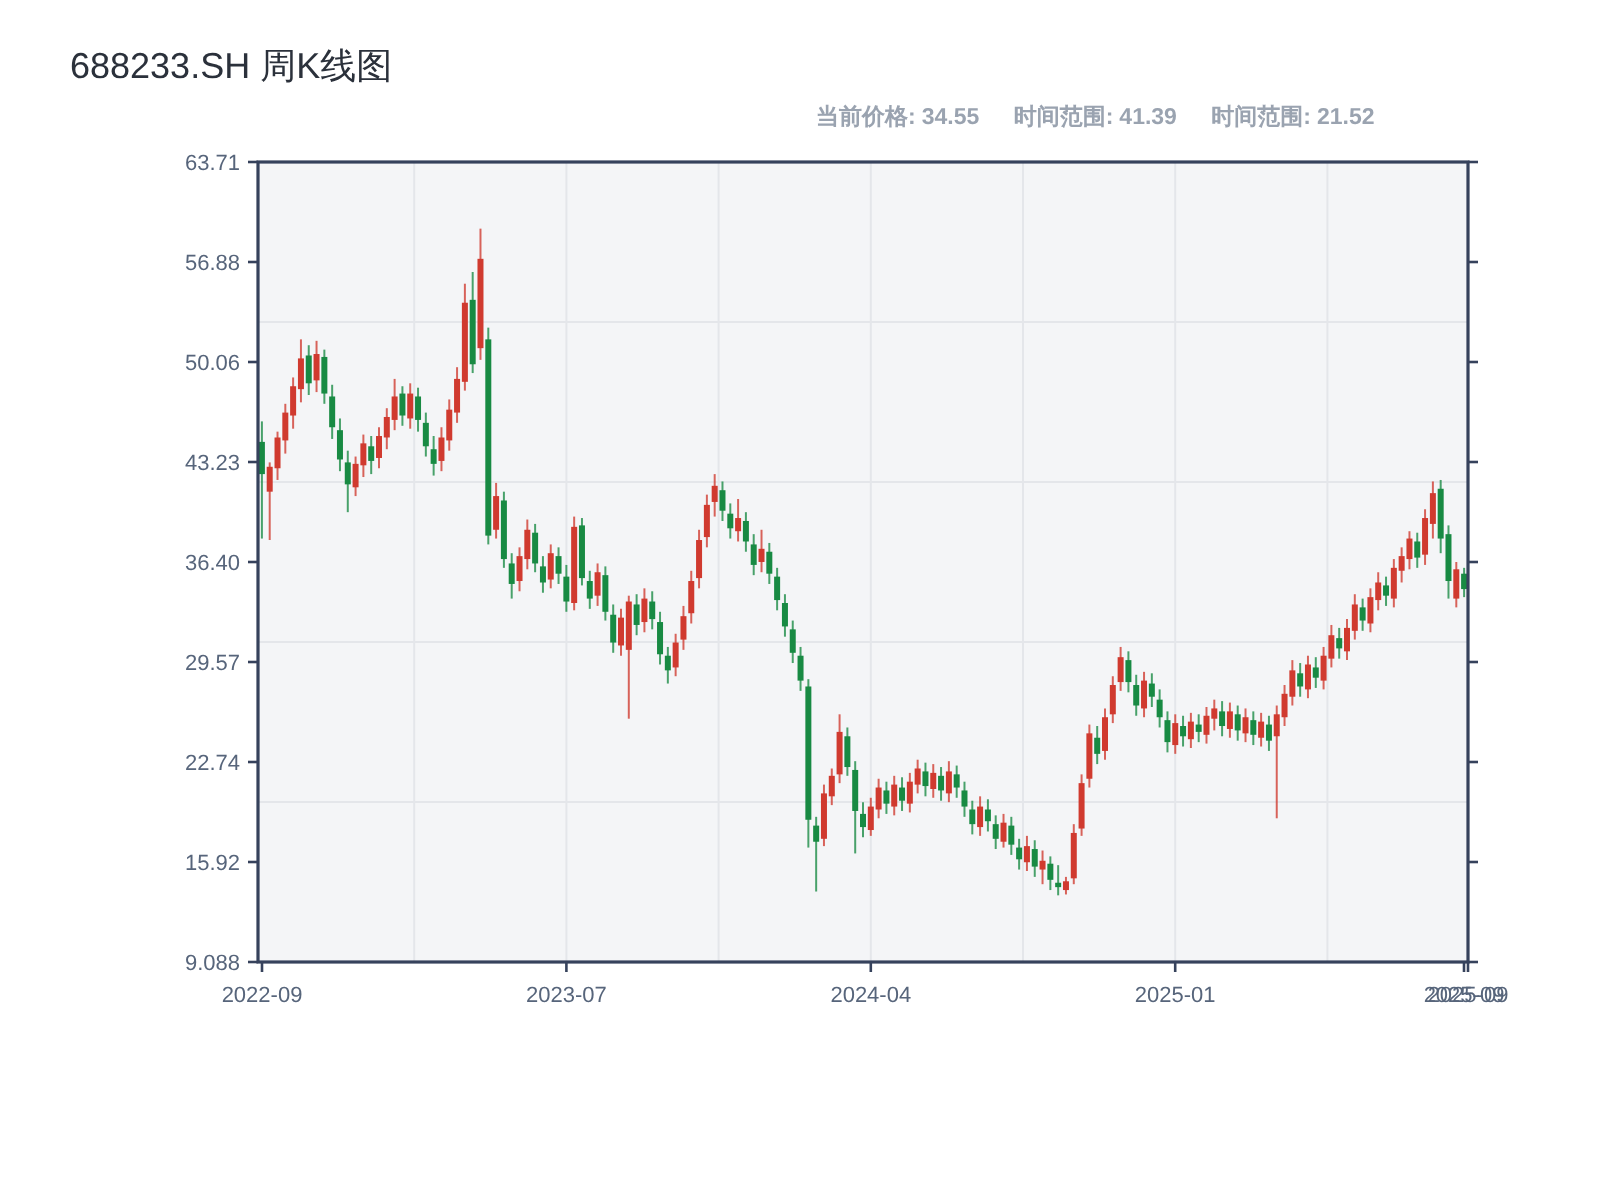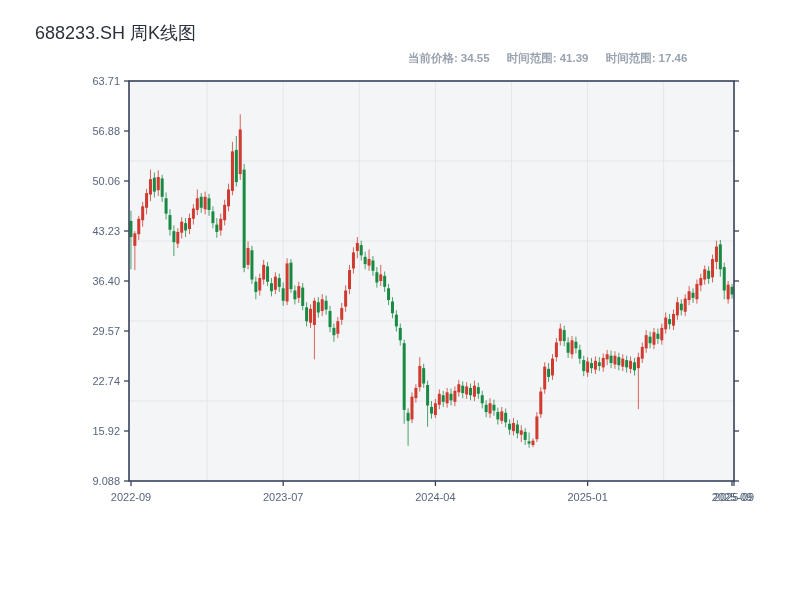--- a/index.html
+++ b/index.html
@@ -14,21 +14,21 @@
   svg text{font-family:"Liberation Sans","DejaVu Sans",sans-serif;}
 </style>
 </head>
 <body>
 
 <div class="page">
   <div class="title">688233.SH 周K线图</div>
   <div class="stats">
     <span class="stat"><span>当前价格:</span><span class="v">34.55</span></span>
     <span class="stat"><span>时间范围:</span><span class="v">41.39</span></span>
-    <span class="stat"><span>时间范围:</span><span class="v">17.46</span></span>
+    <span class="stat"><span>时间范围:</span><span class="v">21.52</span></span>
   </div>
   <svg id="kchart" width="800" height="600" aria-hidden="true">
       <rect x="114" y="81" width="605" height="400" fill="#f4f5f7"></rect>
       <line x1="114" x2="719" y1="161.0" y2="161.0" stroke="#e4e6ea" stroke-width="1"></line>
       <line x1="114" x2="719" y1="241.0" y2="241.0" stroke="#e4e6ea" stroke-width="1"></line>
       <line x1="114" x2="719" y1="321.0" y2="321.0" stroke="#e4e6ea" stroke-width="1"></line>
       <line x1="114" x2="719" y1="401.0" y2="401.0" stroke="#e4e6ea" stroke-width="1"></line>
       <line x1="192.1" x2="192.1" y1="81" y2="481" stroke="#e4e6ea" stroke-width="1"></line>
       <line x1="268.2" x2="268.2" y1="81" y2="481" stroke="#e4e6ea" stroke-width="1"></line>
       <line x1="344.3" x2="344.3" y1="81" y2="481" stroke="#e4e6ea" stroke-width="1"></line>

